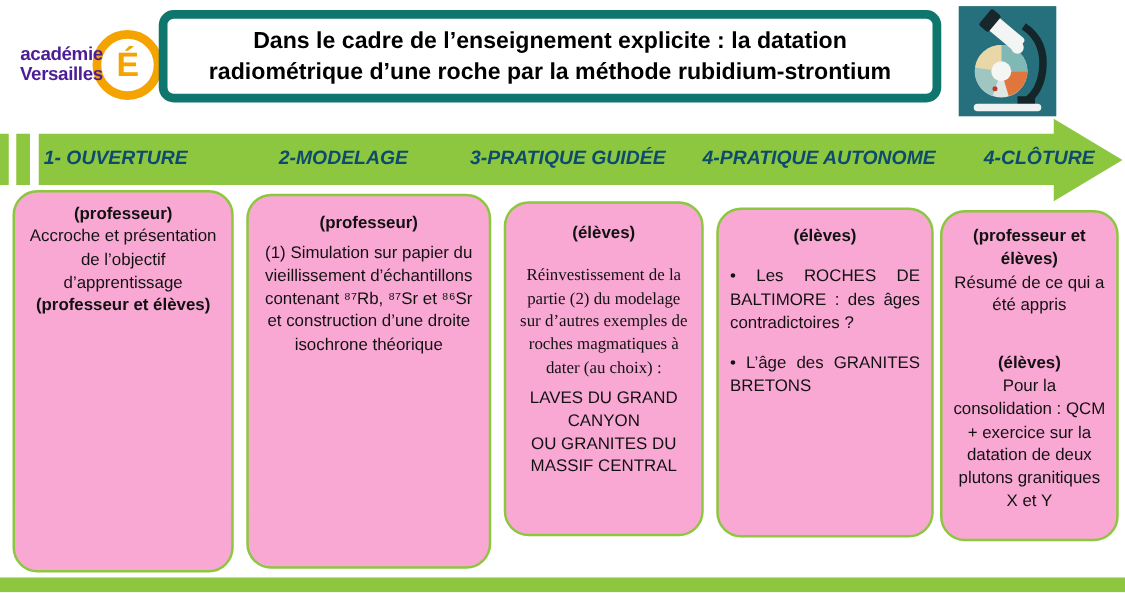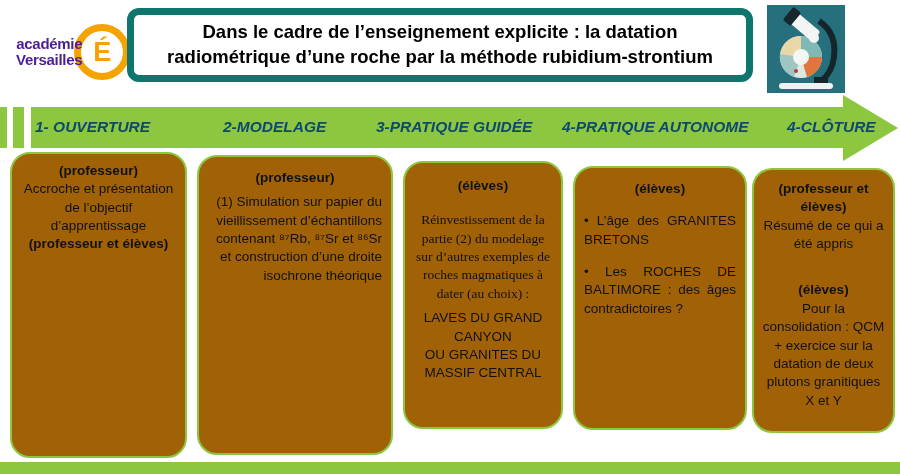--- a/index.html
+++ b/index.html
@@ -29,31 +29,31 @@
   .stripe.s2{left:13px;width:11px;}
   .arrow-bar{position:absolute;left:31px;top:107px;width:813px;height:41px;background:#8dc63f;}
   .arrow-head{position:absolute;left:843px;top:95px;width:0;height:0;
               border-top:33px solid transparent;border-bottom:33px solid transparent;
               border-left:55px solid #8dc63f;}
   .phase{position:absolute;top:118px;font-weight:bold;font-style:italic;font-size:15.5px;
          color:#0c4a6e;white-space:nowrap;}
   .p1{left:35px;}.p2{left:191px;margin-left:32px;}.p3{left:376px;}.p4{left:562px;}.p5{left:787px;}
 
   
-  .box{position:absolute;box-sizing:border-box;background:#a16207;border:2px solid #8dc63f;
+  .box{position:absolute;box-sizing:border-box;background:#f9a8d4;border:2px solid #8dc63f;
        border-radius:20px;padding:8px 7px;text-align:center;font-size:13.5px;
        line-height:1.36;color:#111;}
   .box1{left:10px; top:152px;width:177px;height:306px;}
   .box2{left:197px;top:155px;width:196px;height:300px;padding-top:12px;}
   .box3{left:403px;top:161px;width:160px;height:268px;padding-top:14px;}
   .box4{left:573px;top:166px;width:174px;height:264px;padding-top:12px;}
   .box5{left:752px;top:168px;width:143px;height:265px;padding-top:10px;}
   .box p{margin:0;}
   .b{font-weight:bold;}
-  .left{text-align:right;padding:0 2px;}
+  .left{text-align:center;padding:0 2px;}
   .just{text-align:justify;padding:0 2px;}
   .mt6{margin-top:6px!important;}
   .mt14{margin-top:14px!important;}
   .mt16{margin-top:16px!important;font-family:Liberation Serif, serif;}
   .mt28{margin-top:28px!important;}
 
   
   .footer-bar{position:absolute;left:0;top:462px;width:900px;height:12px;background:#8dc63f;}
 </style>
 </head>
@@ -119,22 +119,22 @@
 
   <div class="box box3">
     <p class="b">(élèves)</p>
     <p class="mt16">Réinvestissement de la partie (2) du modelage sur d’autres exemples de roches magmatiques à dater (au choix)  :</p>
     <p class="mt6">LAVES DU GRAND CANYON</p>
     <p>OU  GRANITES DU MASSIF CENTRAL</p>
   </div>
 
   <div class="box box4">
     <p class="b">(élèves)</p>
+    <p class="just mt14">• Les ROCHES DE BALTIMORE : des âges contradictoires ?</p>
     <p class="just mt14">• L’âge des GRANITES BRETONS</p>
-    <p class="just mt14">• Les ROCHES DE BALTIMORE : des âges contradictoires ?</p>
   </div>
 
   <div class="box box5">
     <p class="b">(professeur et élèves)</p>
     <p>Résumé de ce qui a été appris</p>
     <p class="b mt28">(élèves)</p>
     <p>Pour la consolidation : QCM + exercice sur la datation de deux plutons granitiques X et Y</p>
   </div>
 
   <div class="footer-bar"></div>

